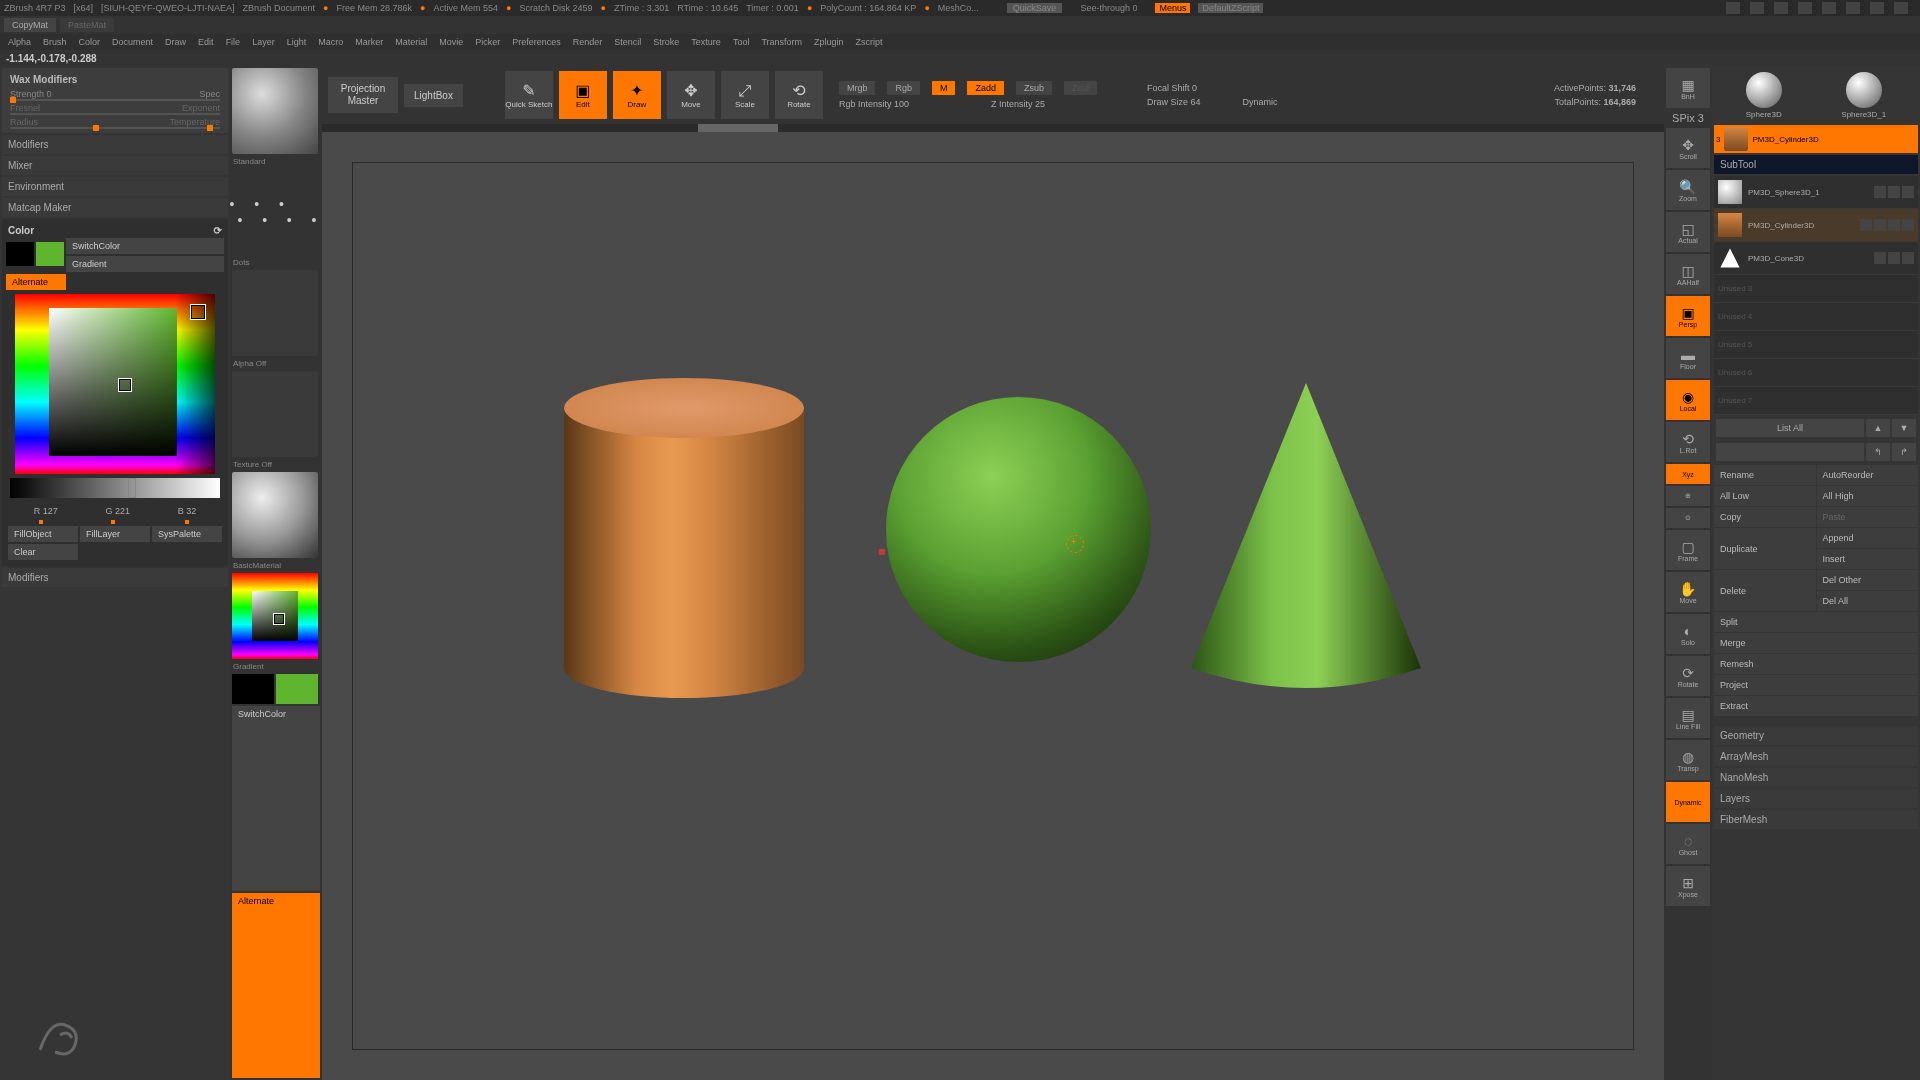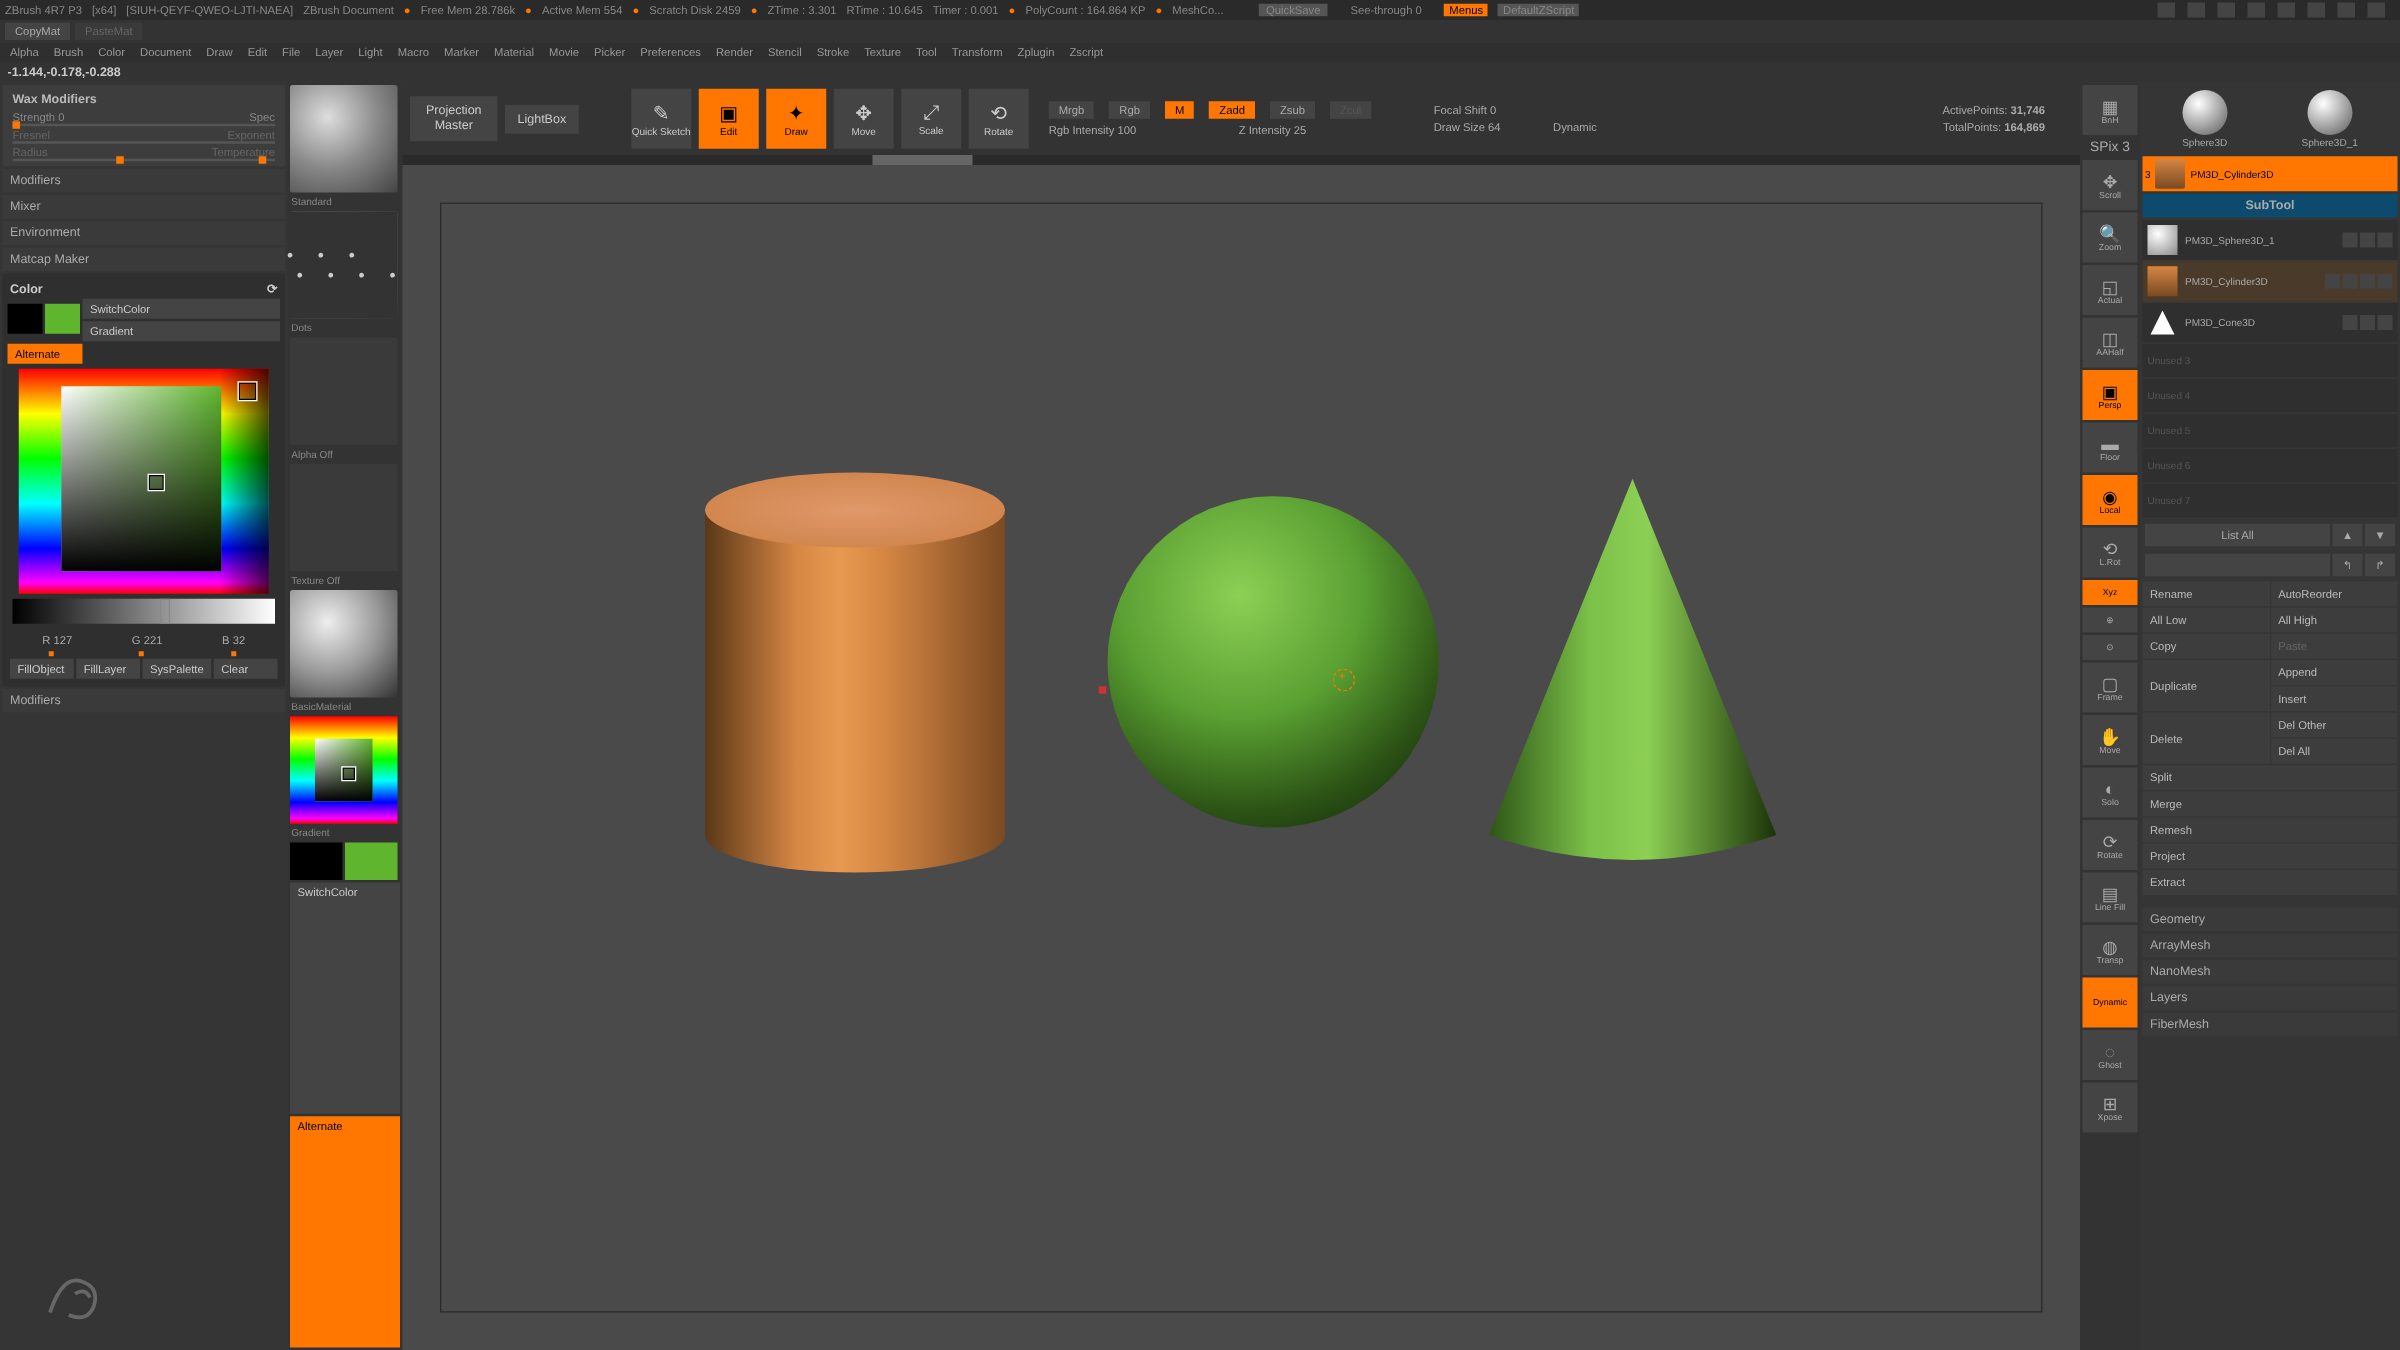--- a/index.html
+++ b/index.html
@@ -42,21 +42,21 @@
 .hue-ring { position: absolute; inset: 0; background: linear-gradient(to bottom, red, yellow 20%, lime 40%, cyan 60%, blue 80%, magenta 95%, red); }
 .hue-ring::after { content: ''; position: absolute; inset: 0; background: linear-gradient(to right, rgba(0,0,0,0) 80%, rgba(0,0,0,0.7)); }
 .sv-box { position: absolute; left: 34px; top: 14px; width: 128px; height: 148px; background: linear-gradient(to top, black, transparent), linear-gradient(to right, white, #5fb52e); }
 .sv-cursor { position: absolute; width: 12px; height: 12px; border: 1px solid #000; outline: 1px solid #fff; }
 
 .gray-slider { height: 20px; background: linear-gradient(to right, #000, #fff); margin: 4px; position: relative; }
 .gray-slider .marker { position: absolute; top: 0; width: 8px; height: 20px; border: 1px solid #888; }
 
 .rgb-row { display: flex; justify-content: space-around; font-size: 9px; padding: 4px; }
 
-.btn-grid { display: grid; grid-template-columns: 1fr 1fr 1fr 1fr; gap: 2px; margin: 2px; }
+.btn-grid { display: grid; grid-template-columns: 1fr 1fr 1fr; gap: 2px; margin: 2px; }
 
 .tool-column { width: 92px; background: #333; display: flex; flex-direction: column; gap: 2px; padding: 2px; }
 .tool-thumb { width: 86px; height: 86px; background: radial-gradient(circle at 35% 30%, #ddd, #888 50%, #444); border-radius: 2px; position: relative; }
 .tool-thumb.dots::before { content: '•  •  •\A  •  •  •  •'; white-space: pre; position: absolute; inset: 0; background: #333; color: #ccc; display: flex; align-items: center; justify-content: center; font-size: 14px; letter-spacing: 4px; }
 .tool-thumb.empty { background: #3a3a3a; }
 .tool-label { font-size: 8px; text-align: left; color: #888; padding: 1px; }
 .mini-hue { width: 86px; height: 86px; background: linear-gradient(to bottom, red, yellow 20%, lime 40%, cyan 60%, blue 80%, magenta 95%, red); position: relative; }
 .mini-hue .inner { position: absolute; left: 20px; top: 18px; width: 46px; height: 50px; background: linear-gradient(to top, black, transparent), linear-gradient(to right, white, #5fb52e); }
 
 .toolbar-top { height: 58px; background: #333; display: flex; align-items: center; padding: 0 6px; gap: 6px; }
@@ -99,21 +99,21 @@
 .brush-icon { width: 36px; height: 36px; border-radius: 50%; }
 .brush-icon.simple { background: linear-gradient(135deg, #ffaa33, #cc6600); }
 .brush-icon.eraser { background: radial-gradient(circle at 30% 30%, #ffcc88, #aa6622); }
 .brush-icon.sphere-ic { background: radial-gradient(circle at 35% 30%, #fff, #aaa 50%, #555); }
 .brush-label { font-size: 8px; }
 
 .tool-item-mini { display: flex; align-items: center; gap: 4px; padding: 2px; font-size: 8px; }
 .tool-item-mini.orange-bg { background: #ff7700; color: #000; }
 .tool-item-mini .th { width: 24px; height: 24px; background: #555; border-radius: 2px; }
 
-.subtool-header { background: #0c4a6e; padding: 4px 6px; font-size: 10px; font-weight: bold; text-align: center; }
+.subtool-header { background: #0f172a; padding: 4px 6px; font-size: 10px; font-weight: normal; }
 .subtool-list { background: #2f2f2f; }
 .subtool-item { display: flex; align-items: center; gap: 6px; padding: 4px; font-size: 8px; border-bottom: 1px solid #3a3a3a; min-height: 28px; }
 .subtool-item.active { background: #4a3a2a; }
 .subtool-item .th { width: 24px; height: 24px; background: #555; }
 .subtool-item .icons { margin-left: auto; display: flex; gap: 2px; }
 .subtool-item .icons span { width: 12px; height: 12px; background: #444; }
 
 .subt-btns { display: flex; gap: 2px; padding: 2px; }
 .subt-btn { flex: 1; background: #444; padding: 4px; font-size: 9px; text-align: center; }
 

